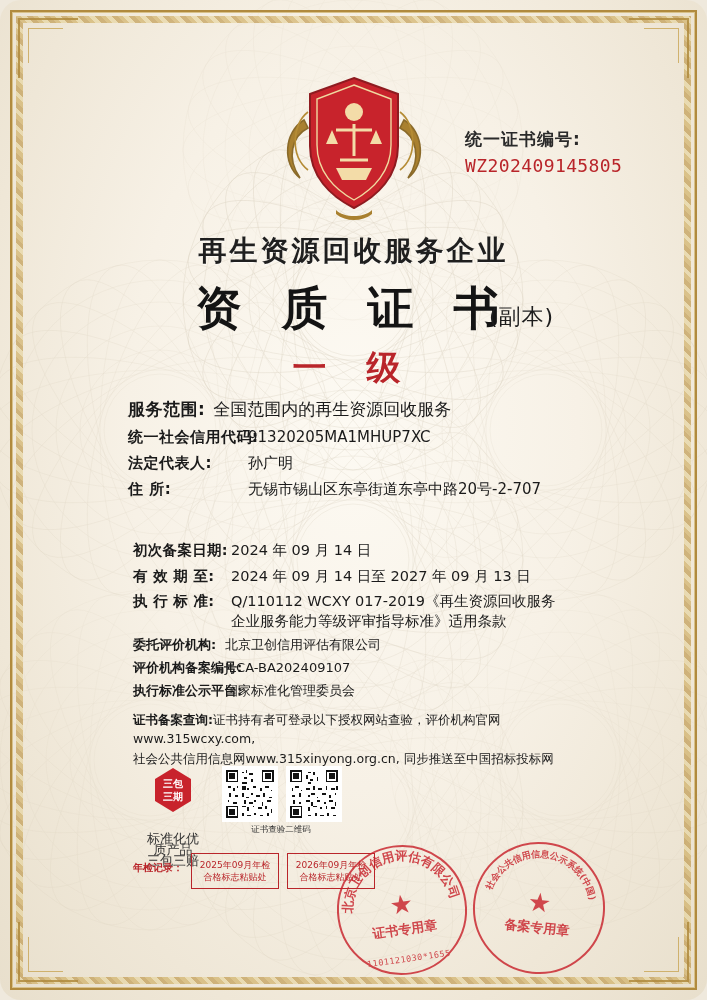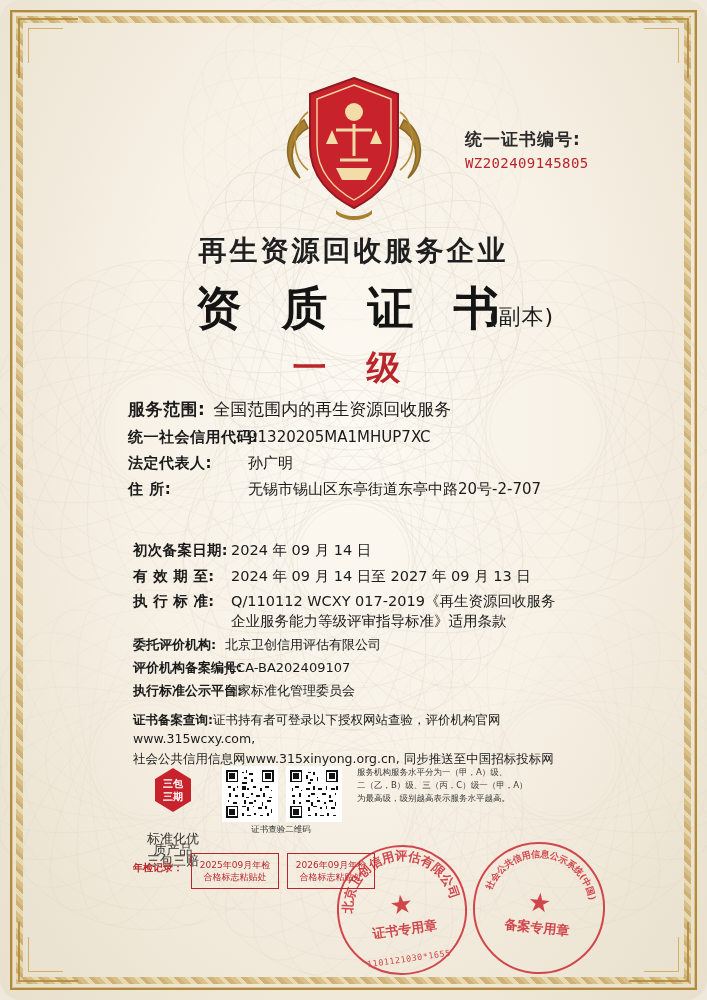--- a/index.html
+++ b/index.html
@@ -66,21 +66,21 @@
   }
 
   .cert-no{
     position:absolute;right:52px;top:128px;text-align:left;width:190px;
   }
   .cert-no .label{
     font-size:17px;font-weight:bold;color:#2a2a2a;letter-spacing:1px;
     font-family:"DejaVu Sans","Liberation Sans",sans-serif;
   }
   .cert-no .value{
-    font-size:14px;color:#b9252a;margin-top:4px;letter-spacing:.4px;
+    font-size:18px;color:#b9252a;margin-top:4px;letter-spacing:.4px;
     font-family:"DejaVu Sans Mono","Liberation Mono",monospace;
   }
 
   .title-main{
     position:absolute;left:0;right:0;top:232px;text-align:center;
     font-size:28px;font-weight:bold;letter-spacing:3px;color:#1f1f1f;
     font-family:"DejaVu Sans","Liberation Sans",sans-serif;
     text-shadow:0 1px 0 rgba(255,255,255,.6);
   }
   .title-big{
@@ -465,23 +465,20 @@
         <rect x="11" y="26" width="2" height="1"></rect>
           <rect x="15" y="25" width="1" height="2"></rect>
           <rect x="18" y="26" width="2" height="1"></rect>
         <rect x="22" y="25" width="1" height="2"></rect>
           <rect x="25" y="26" width="2" height="1"></rect>
       </g>
     </svg>
 
     <div class="qrcap">证书查验二维码</div>
 
-    <div class="note" style="white-space:pre-line">服务机构服务水平分为一（甲，A）级、
-二（乙，B）级、三（丙，C）级一（甲，A）
-为最高级，级别越高表示服务水平越高。</div>
 
     <div class="yearcheck">
       <div class="yl">年检记录：</div>
       <div class="ybox" style="white-space:pre-line">2025年09月年检
 合格标志粘贴处</div>
       <div class="ybox" style="white-space:pre-line">2026年09月年检
 合格标志粘贴处</div>
     </div>
 
     <div class="seal seal1">

